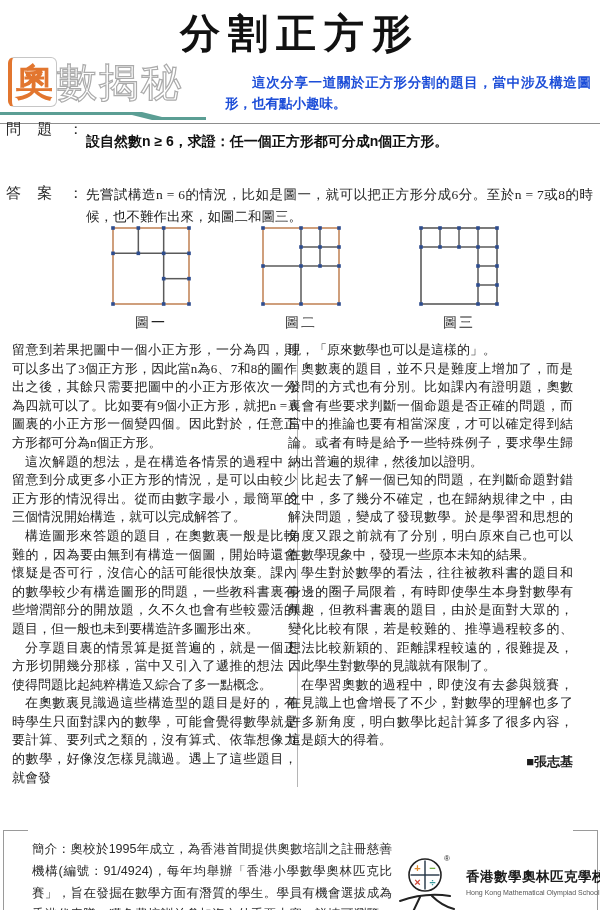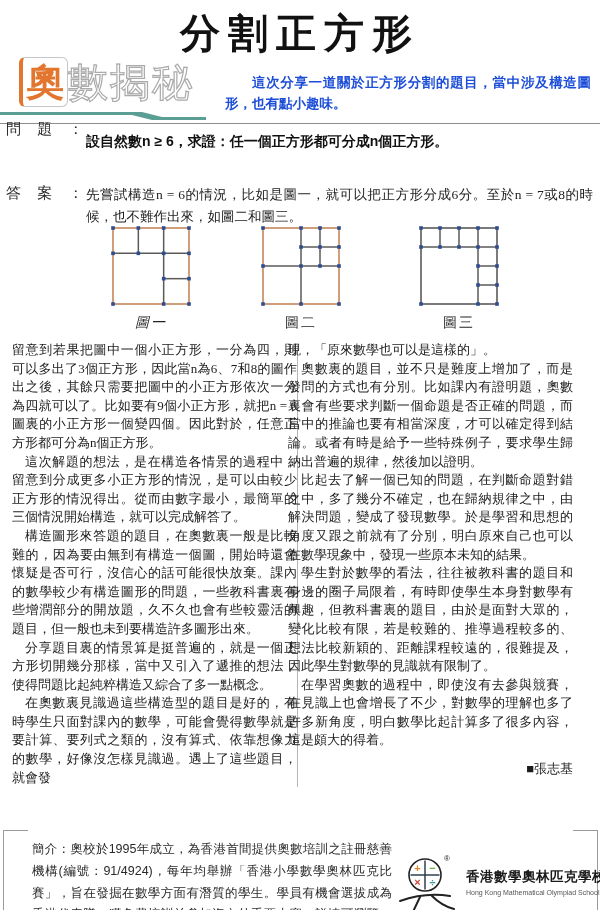--- a/index.html
+++ b/index.html
@@ -3,21 +3,21 @@
 <meta charset="utf-8">
 <style>
   html,body{margin:0;padding:0;background:#fff;}
   .page{position:relative;width:600px;height:910px;background:#fff;overflow:hidden;
         font-family:"Liberation Serif","DejaVu Serif",serif;color:#1a1a1a;}
 
   .page-title{position:absolute;top:6px;left:0;width:600px;text-align:center;
               font-size:40px;font-weight:700;letter-spacing:8px;color:#111;}
 
   
-  .brand{position:absolute;left:19px;top:57px;height:56px;white-space:nowrap;}
+  .brand{position:absolute;left:8px;top:57px;height:56px;white-space:nowrap;}
   .brand-box{display:inline-block;vertical-align:top;border:1.5px solid #c6c6c6;
              border-left:4px solid #e2762f;border-radius:6px;padding:0 3px;line-height:48px;height:48px;}
   .brand-first{font-size:38px;font-weight:700;color:#e2762f;font-family:"Liberation Sans",sans-serif;}
   .brand-rest{display:inline-block;vertical-align:top;font-size:40px;line-height:50px;
               font-family:"Liberation Sans",sans-serif;color:#cfcfcf;
               -webkit-text-fill-color:#fff;-webkit-text-stroke:1.2px #ababab;letter-spacing:2px;}
   .swoosh{position:absolute;left:0px;top:110px;}
 
   .intro{position:absolute;left:225px;top:72px;width:366px;font-size:13.5px;font-weight:700;
          line-height:21px;text-align:justify;text-indent:2em;color:#1d4ed8;}
@@ -38,21 +38,21 @@
   .fig-label{margin-top:2px;font-size:14px;letter-spacing:2px;color:#222;}
 
   
   .col{position:absolute;top:341px;width:285px;font-size:13px;line-height:18.6px;
        text-align:justify;color:#1c1c1c;}
   .col p{margin:0;text-indent:1em;}
   .col p.first{text-indent:0;}
   .col-left{left:12px;}
   .col-right{left:288px;}
   .col-divider{position:absolute;left:297px;top:345px;width:1px;height:442px;background:#b5b5b5;}
-  .author{margin-top:10px;text-align:right;font-weight:400;text-indent:0;}
+  .author{margin-top:3px;text-align:right;font-weight:700;text-indent:0;}
 
   
   .footer-frame{position:absolute;left:3px;top:830px;width:593px;height:108px;
                 border-left:1.5px solid #9a9a9a;border-right:1.5px solid #9a9a9a;}
   .corner{position:absolute;width:24px;height:0;border-top:1.5px solid #9a9a9a;}
   .c-tl{left:0;top:0;} .c-bl{left:0;bottom:0;} .c-tr{right:0;top:0;} .c-br{right:0;bottom:0;}
   .footer-intro{position:absolute;left:28px;top:9px;width:360px;font-size:12.5px;line-height:21.8px;
                 font-family:"Liberation Sans",sans-serif;color:#2a2a2a;text-align:justify;}
   .school-logo{position:absolute;left:394px;top:22px;}
   .school-names{position:absolute;left:462px;top:38px;width:140px;font-family:"Liberation Sans",sans-serif;}
@@ -76,21 +76,21 @@
   <div class="intro">這次分享一道關於正方形分割的題目，當中涉及構造圖形，也有點小趣味。</div>
 
   <div class="rule"></div>
 
   <div class="qa-label problem-label">問 題 ：</div>
   <div class="problem-text">設自然數n ≥ 6，求證：任一個正方形都可分成n個正方形。</div>
 
   <div class="qa-label answer-label">答 案 ：</div>
   <div class="answer-text">先嘗試構造n = 6的情況，比如是圖一，就可以把正方形分成6分。至於n = 7或8的時候，也不難作出來，如圖二和圖三。</div>
 
-  <div class="figure" style="left:109px;font-style:italic;">
+  <div class="figure" style="left:109px;">
     <svg width="84" height="84">
         <rect x="4" y="4" width="76" height="76" fill="none" stroke="#c4885c" stroke-width="1.6"></rect>
         <line x1="4" y1="29.333333333333332" x2="80" y2="29.333333333333332" stroke="#5a5a5a" stroke-width="1.5"></line>
         <line x1="29.333333333333332" y1="4" x2="29.333333333333332" y2="29.333333333333332" stroke="#5a5a5a" stroke-width="1.5"></line>
         <line x1="54.666666666666664" y1="4" x2="54.666666666666664" y2="80" stroke="#5a5a5a" stroke-width="1.5"></line>
         <line x1="54.666666666666664" y1="54.666666666666664" x2="80" y2="54.666666666666664" stroke="#5a5a5a" stroke-width="1.5"></line>
         <rect x="2.2" y="2.2" width="3.6" height="3.6" fill="#2e4d8e"></rect>
         <rect x="27.53333333333333" y="2.2" width="3.6" height="3.6" fill="#2e4d8e"></rect>
         <rect x="52.86666666666667" y="2.2" width="3.6" height="3.6" fill="#2e4d8e"></rect>
         <rect x="78.2" y="2.2" width="3.6" height="3.6" fill="#2e4d8e"></rect>

